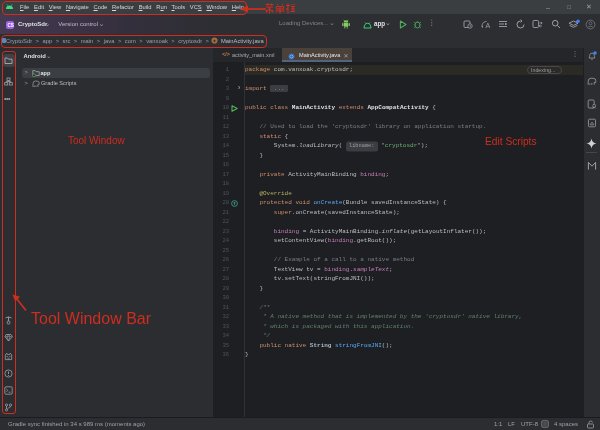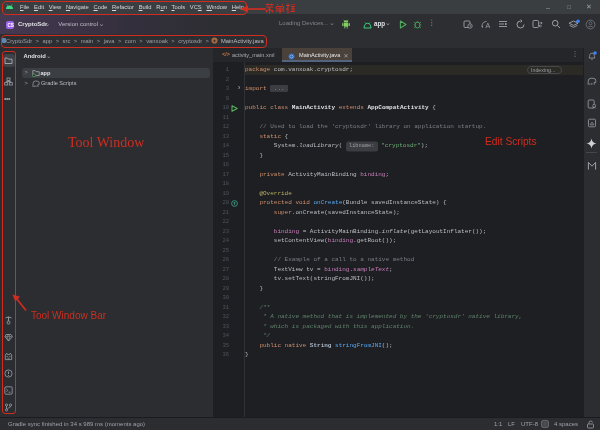--- a/index.html
+++ b/index.html
@@ -332,20 +332,20 @@
   <polygon points="2,5 10,1.5 10,8.5" fill="#cf2d20"></polygon>
   <line x1="9" y1="5" x2="28" y2="5" stroke="#cf2d20" stroke-width="1.7"></line>
 </svg>
 <svg class="abs" style="left:265px;top:2.5px;z-index:10;" width="30" height="11" viewBox="0 0 30 11" stroke="#cf2d20" stroke-width="1.05" fill="none">
   <path d="M2.5 0.5 V2.5 M6.5 0.5 V2.5 M0.5 1.5 H8.5 M1 4 H8 M4.5 4 V10.5 M4.5 5.5 L1 9.5 M4.5 5.5 L8 9.5 M2 7 L1 8.5 M7 7 L8 8.5"></path>
   <path d="M12 1 L13 2 M18 1 L17 2 M11.5 3.5 H18.5 M11.5 3.5 V6 H18.5 V3.5 M11.5 6 H18.5 M15 3.5 V10.5 M10.5 8 H19.5"></path>
   <path d="M23 0.5 V10.5 M21 2.5 H25 M23 4.5 L21 7 M26.5 1 L27.5 2 M29.5 1 L28.8 2 M26 3.5 H30 M26 6 H30 M25.5 8.5 H30 M28 3.5 V8.5"></path>
 </svg>
 <div class="abs" style="left:1px;top:35px;width:266px;height:12.5px;border:1.8px solid #cf2d20;border-radius:4px;z-index:9;"></div>
 <div class="abs" style="left:1.5px;top:51px;width:14.5px;height:363px;border:1.8px solid #cf2d20;border-radius:3px;z-index:9;"></div>
-<div class="t red" style="left:68px;top:135px;font-size:14px;z-index:10;font-family:Liberation Serif, serif;">Tool Window</div>
+<div class="t red" style="left:68px;top:135px;font-size:10px;z-index:10;">Tool Window</div>
 <div class="t red" style="left:485px;top:136px;font-size:10.2px;z-index:10;">Edit Scripts</div>
-<div class="t red" style="left:31px;top:309.5px;font-size:10px;z-index:10;">Tool Window Bar</div>
+<div class="t red" style="left:31px;top:309.5px;font-size:16px;z-index:10;">Tool Window Bar</div>
 <svg class="abs" style="left:9px;top:291px;z-index:10;" width="22" height="24" viewBox="0 0 22 24">
   <polygon points="3.5,3.5 11,5.8 6.2,10.6" fill="#cf2d20"></polygon>
   <line x1="7.5" y1="7.5" x2="17" y2="19.5" stroke="#cf2d20" stroke-width="1.7"></line>
 </svg>
 </div>
 
 </body></html>

